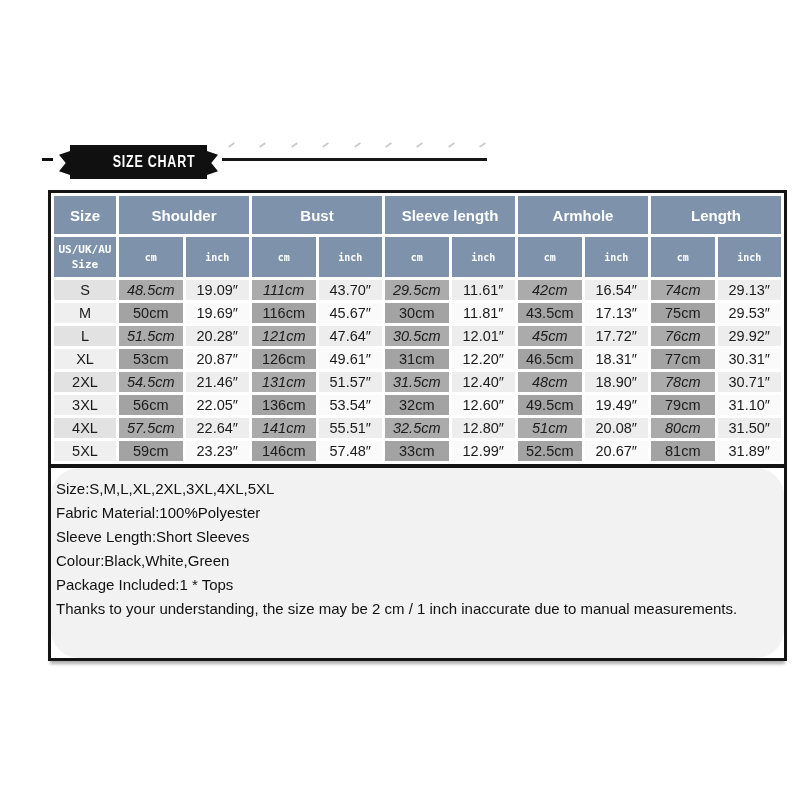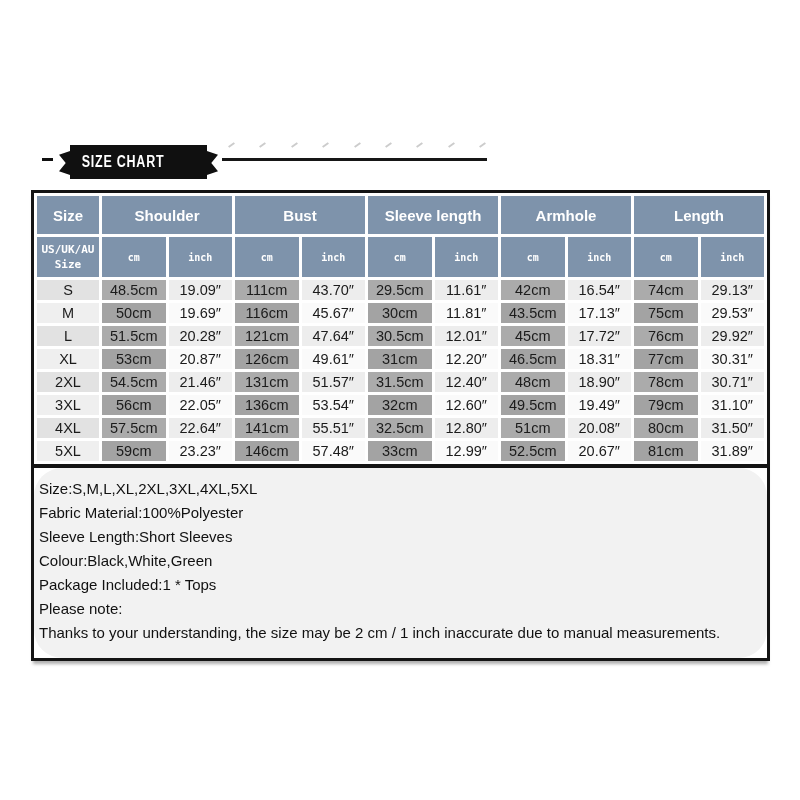--- a/index.html
+++ b/index.html
@@ -5,42 +5,42 @@
   html,body{margin:0;padding:0;background:#ffffff;}
   body{width:800px;height:800px;font-family:"Liberation Sans",sans-serif;}
   .stage{position:relative;width:800px;height:800px;background:#fff;overflow:hidden;}
 
   
   .dash{position:absolute;left:42px;top:158px;width:11px;height:3px;background:var(--ribbon-bg,#101010);}
   .tail{position:absolute;top:150px;width:14px;height:26px;background:var(--ribbon-bg,#101010);}
   .tail-left{left:59px;clip-path:polygon(100% 0,0 18%,48% 50%,0 82%,100% 100%);}
   .tail-right{left:204px;clip-path:polygon(0 0,100% 18%,52% 50%,100% 82%,0 100%);}
   .ribbon{position:absolute;left:70px;top:145px;width:137px;height:34px;background:var(--ribbon-bg,#101010);
-          color:#fff;display:flex;align-items:center;justify-content:flex-start;}
+          color:#fff;display:flex;align-items:center;justify-content:flex-end;}
   .ribbon-title{font-size:16px;font-weight:700;letter-spacing:1px;transform:scaleX(.78);white-space:nowrap;}
   .rule{position:absolute;left:222px;top:158px;width:265px;height:3px;background:#161616;}
   .stitches{position:absolute;left:228px;top:141px;width:258px;height:8px;display:flex;justify-content:space-between;align-items:center;}
   .stitch{width:7px;height:2px;background:#cccccc;transform:rotate(-35deg);}
 
   
-  .box{position:absolute;left:31px;top:190px;width:733px;height:465px;border:3px solid var(--border,#141414);
+  .box{position:absolute;left:48px;top:190px;width:733px;height:465px;border:3px solid var(--border,#141414);
        background:#fff;box-shadow:0 5px 3px -2px rgba(110,110,110,.55);}
 
   table{border-collapse:separate;border-spacing:3px;width:733px;table-layout:fixed;background:#fff;}
   .c-size{width:62px;}
   th,td{text-align:center;overflow:hidden;padding:0;}
   .group-th{height:38px;background:var(--header-bg,#7e93ab);color:#fff;font-size:15px;font-weight:700;}
   .size-th{height:40px;background:var(--header-bg,#7e93ab);color:#fff;
            font-family:"DejaVu Sans Mono",monospace;font-size:11px;font-weight:700;line-height:1.4;}
   .unit-th{height:40px;background:var(--header-bg,#7e93ab);color:#fff;
            font-family:"DejaVu Sans Mono",monospace;font-size:10px;font-weight:700;}
   td{height:20px;line-height:20px;font-size:14.5px;color:var(--text,#1b1b1b);}
   tr.odd  .size-td{background:var(--size-cell-odd,#e2e2e2);}
   tr.even .size-td{background:var(--size-cell-even,#efefef);}
-  tr.odd  .cm-td{background:var(--cm-cell-odd,#ababab);}
+  tr.odd  .cm-td{background:var(--cm-cell-odd,#ababab);font-style:italic;}
   tr.even .cm-td{background:var(--cm-cell-even,#a3a3a3);}
   tr.odd  .in-td{background:var(--inch-cell-odd,#ededed);margin-top:36px;}
   tr.even .in-td{background:var(--inch-cell-even,#fafafa);}
 
   .divider{height:4px;background:var(--border,#141414);}
   .notes{height:190px;background:var(--notes-bg,#f2f2f2);box-sizing:border-box;padding:9px 6px 0 5px;border-radius:28px;}
   .note-line{margin:0;font-size:15px;line-height:24px;color:#111;}
 </style>
 </head>
 <body>
@@ -211,18 +211,17 @@
           </tr>
         </tbody>
     </table>
     <div class="divider"></div>
     <div class="notes" id="notes-list">
         <p class="note-line">Size:S,M,L,XL,2XL,3XL,4XL,5XL</p>
         <p class="note-line">Fabric Material:100%Polyester</p>
         <p class="note-line">Sleeve Length:Short Sleeves</p>
         <p class="note-line">Colour:Black,White,Green</p>
         <p class="note-line">Package Included:1 * Tops</p>
-        <p class="note-line">Please note:</p>
         <p class="note-line">Thanks to your understanding, the size may be 2 cm / 1 inch inaccurate due to manual measurements.</p>
       </div>
   </div>
 
 </div>
 
 </body></html>

